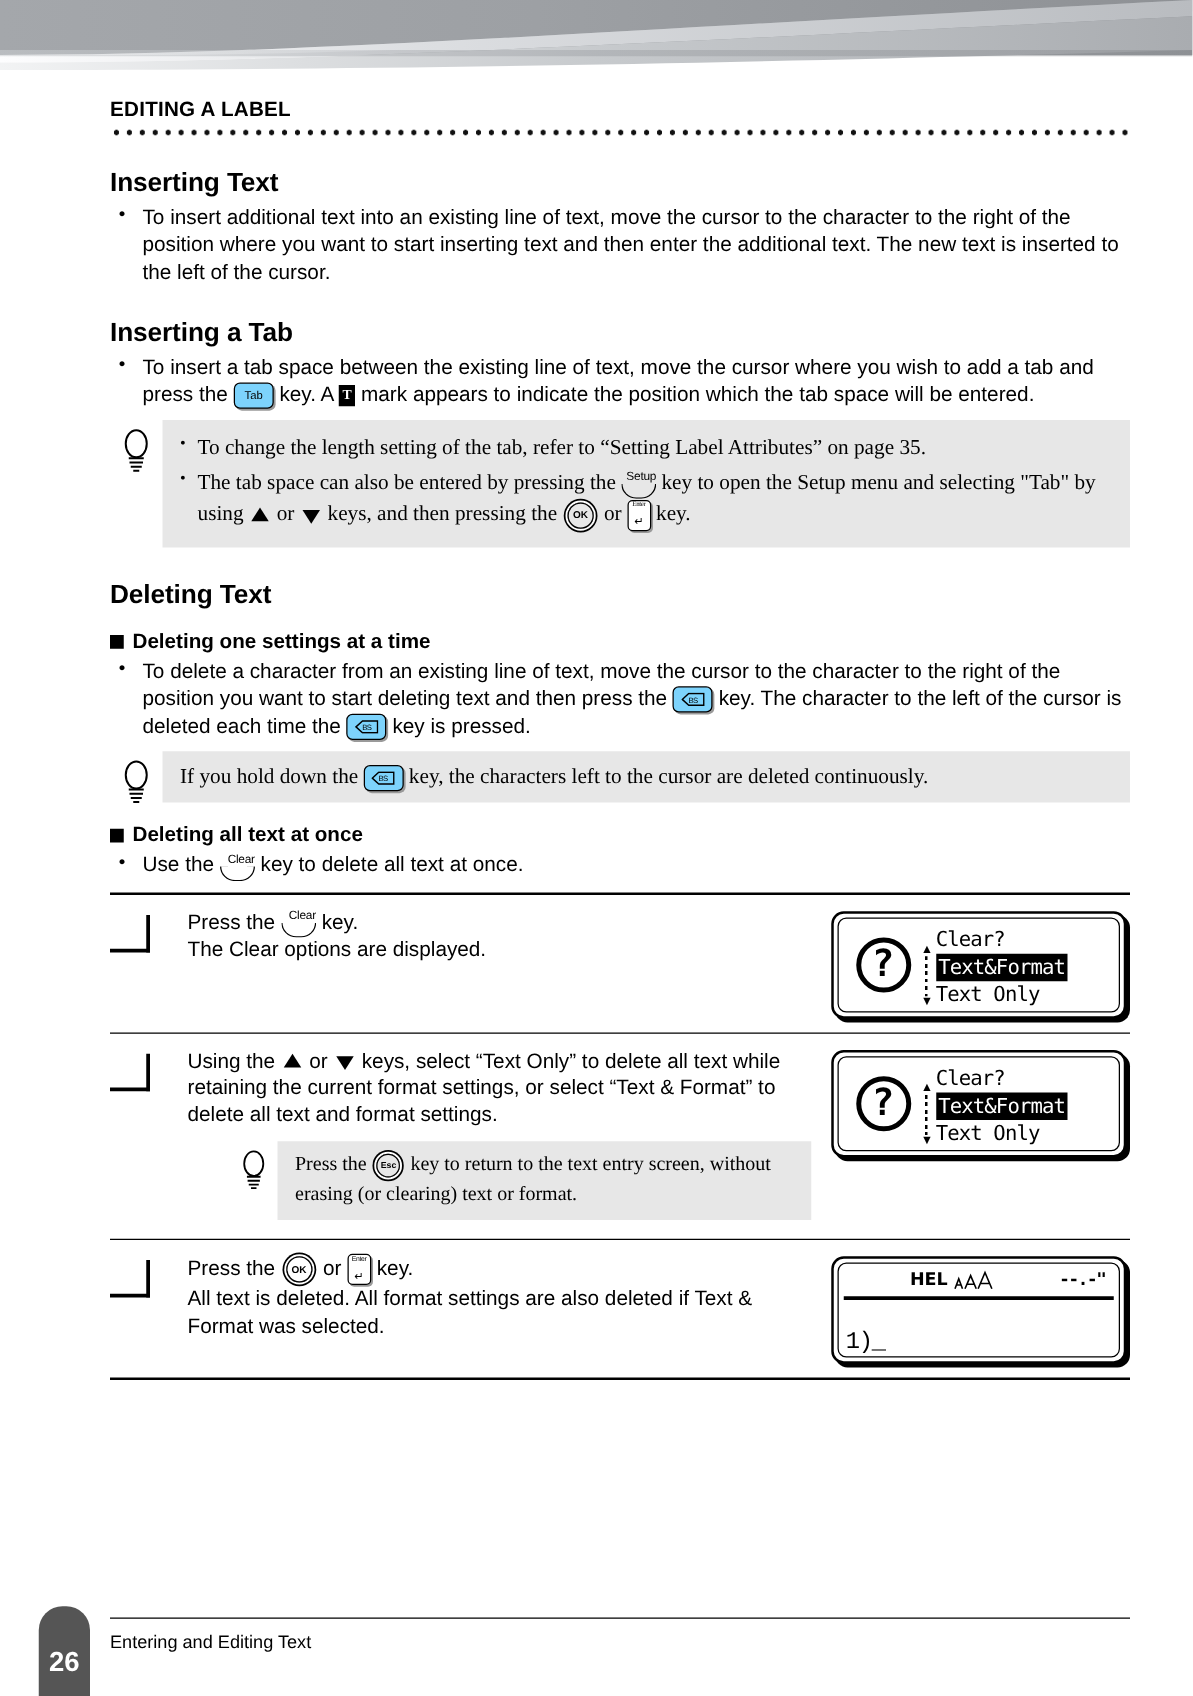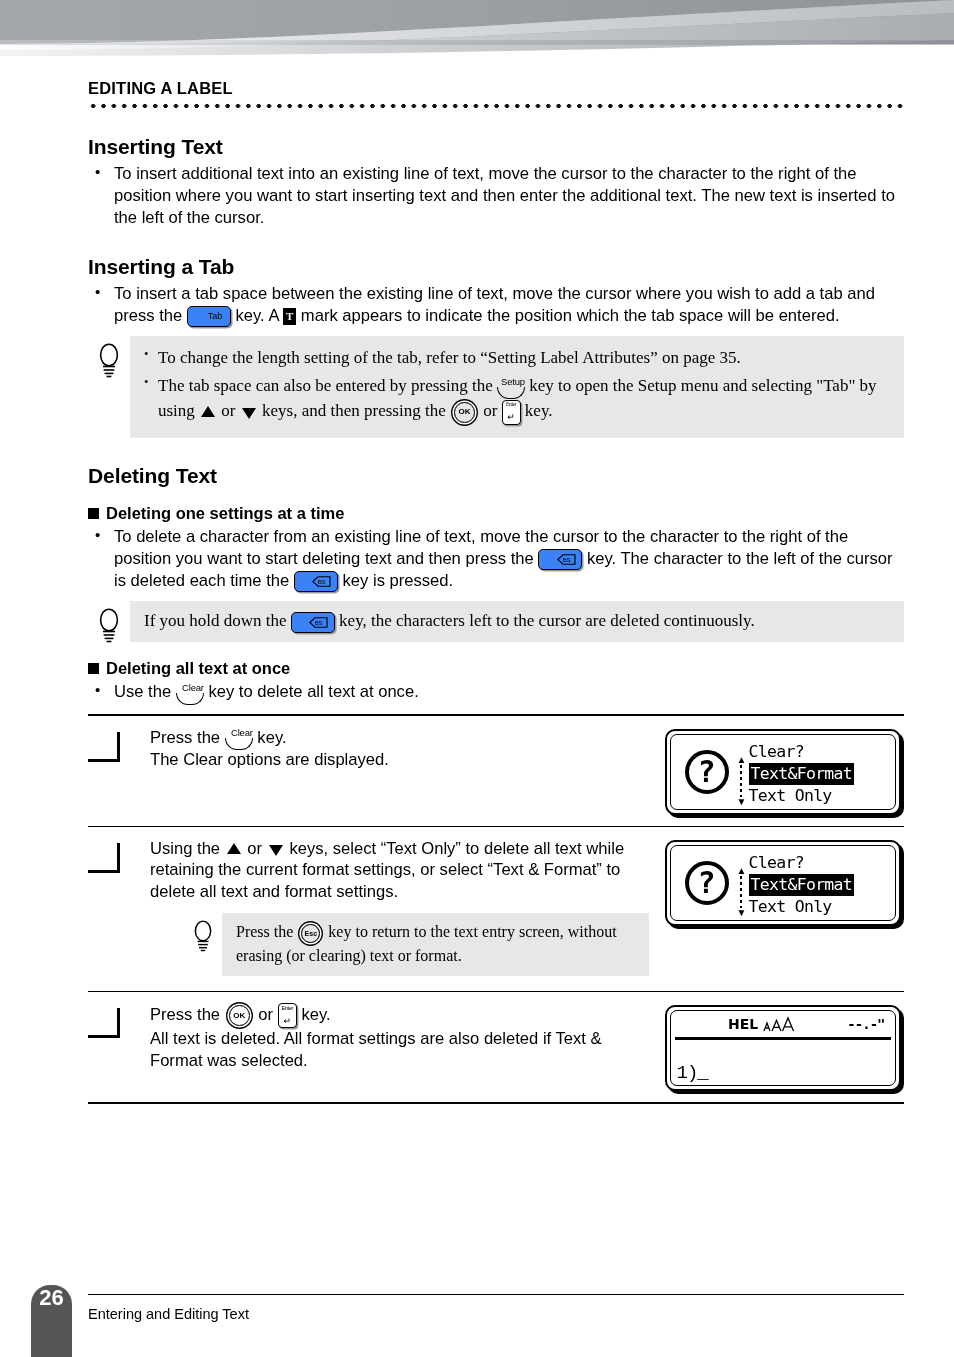--- a/index.html
+++ b/index.html
@@ -171,26 +171,25 @@
     justify-content: center;
     padding-top: 2px;
   }
   
   .key-rect {
     display: inline-flex;
     align-items: center;
     justify-content: center;
     border: 1.6px solid #000;
     border-radius: 5px;
-    background: #3b82f6;
+    background: #7dd3fc;
     box-shadow: 1.5px 1.5px 0 #9a9a9a;
     font-family: "Liberation Sans", sans-serif;
     line-height: 1;
     vertical-align: middle;
-    padding-left: 12px;
   }
   .key-tab { width: 30px; height: 19px; font-size: 9px; }
   .key-bs  { width: 30px; height: 19px; font-size: 9px; letter-spacing:-.5px;}
   .key-bs .bsg {
     display: inline-flex; align-items: center;
     font-size: 8.5px;
   }
   .key-bs .bsg svg { display:block; }
 
   
@@ -398,21 +397,21 @@
     height: 90px;
   }
   .pagetab {
     position: absolute;
     left: 31px; bottom: 0;
     width: 41px; height: 72px;
     background: #555555;
     border-radius: 19px 19px 0 0;
     color: #fff;
     display: flex;
-    align-items: flex-start;
+    align-items: flex-end;
     justify-content: center;
     font-size: 22px;
     font-weight: bold;
     padding-bottom: 14px;
     box-sizing: border-box;
   }
   .footer-text {
     position: absolute;
     left: 88px; bottom: 35px;
     font-size: 14.5px;

